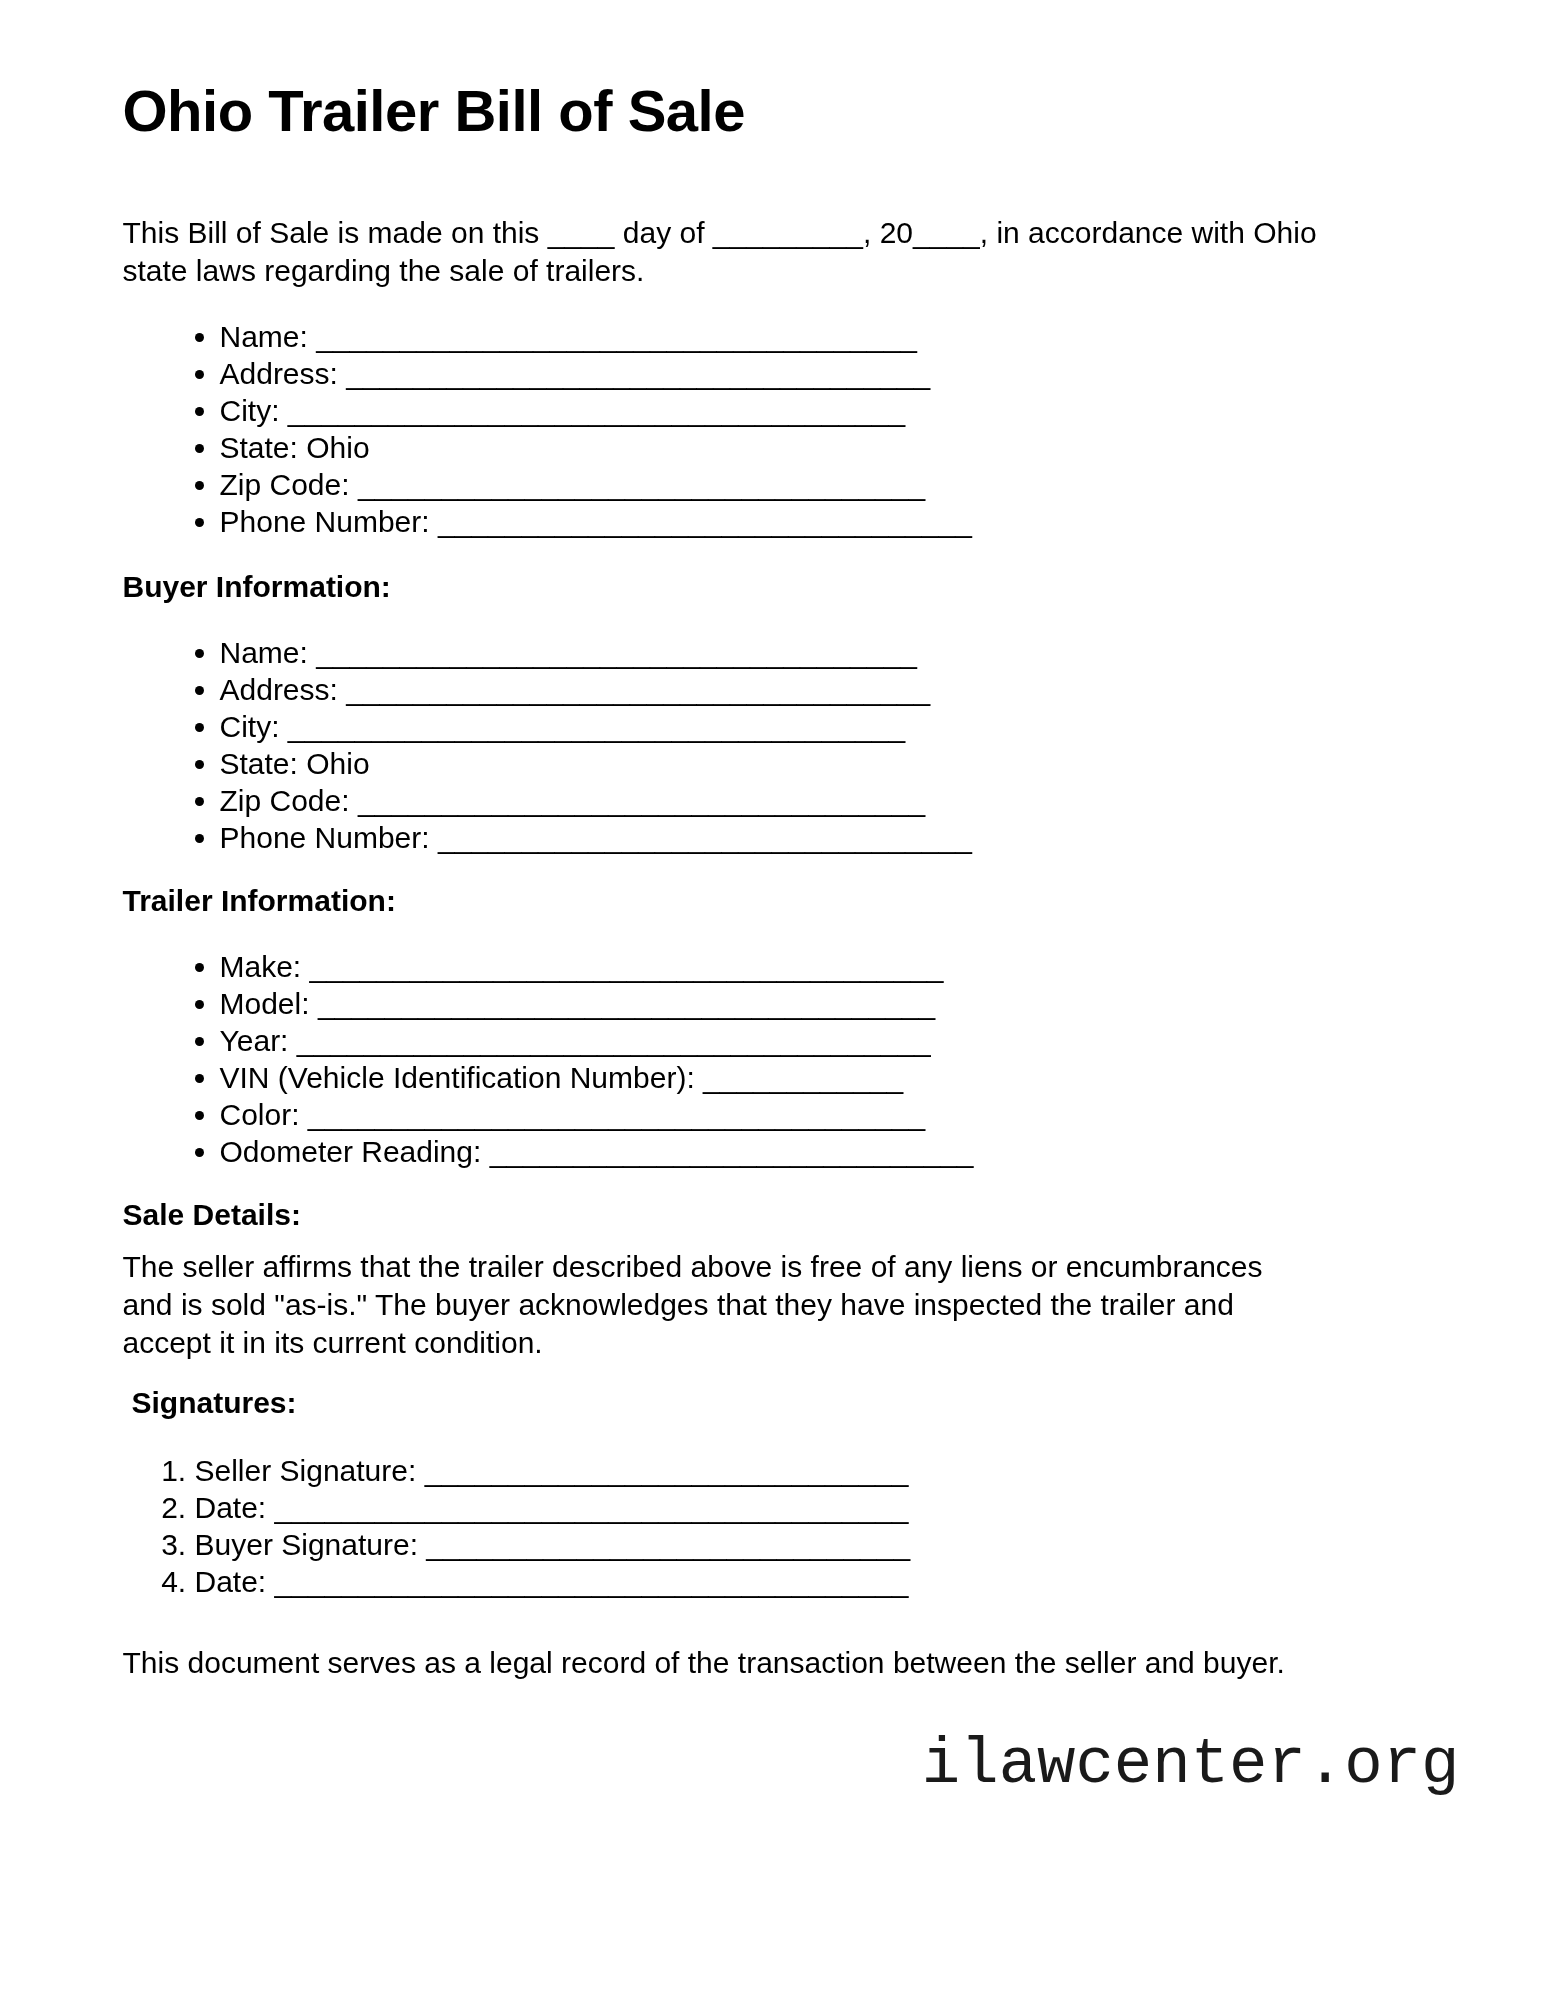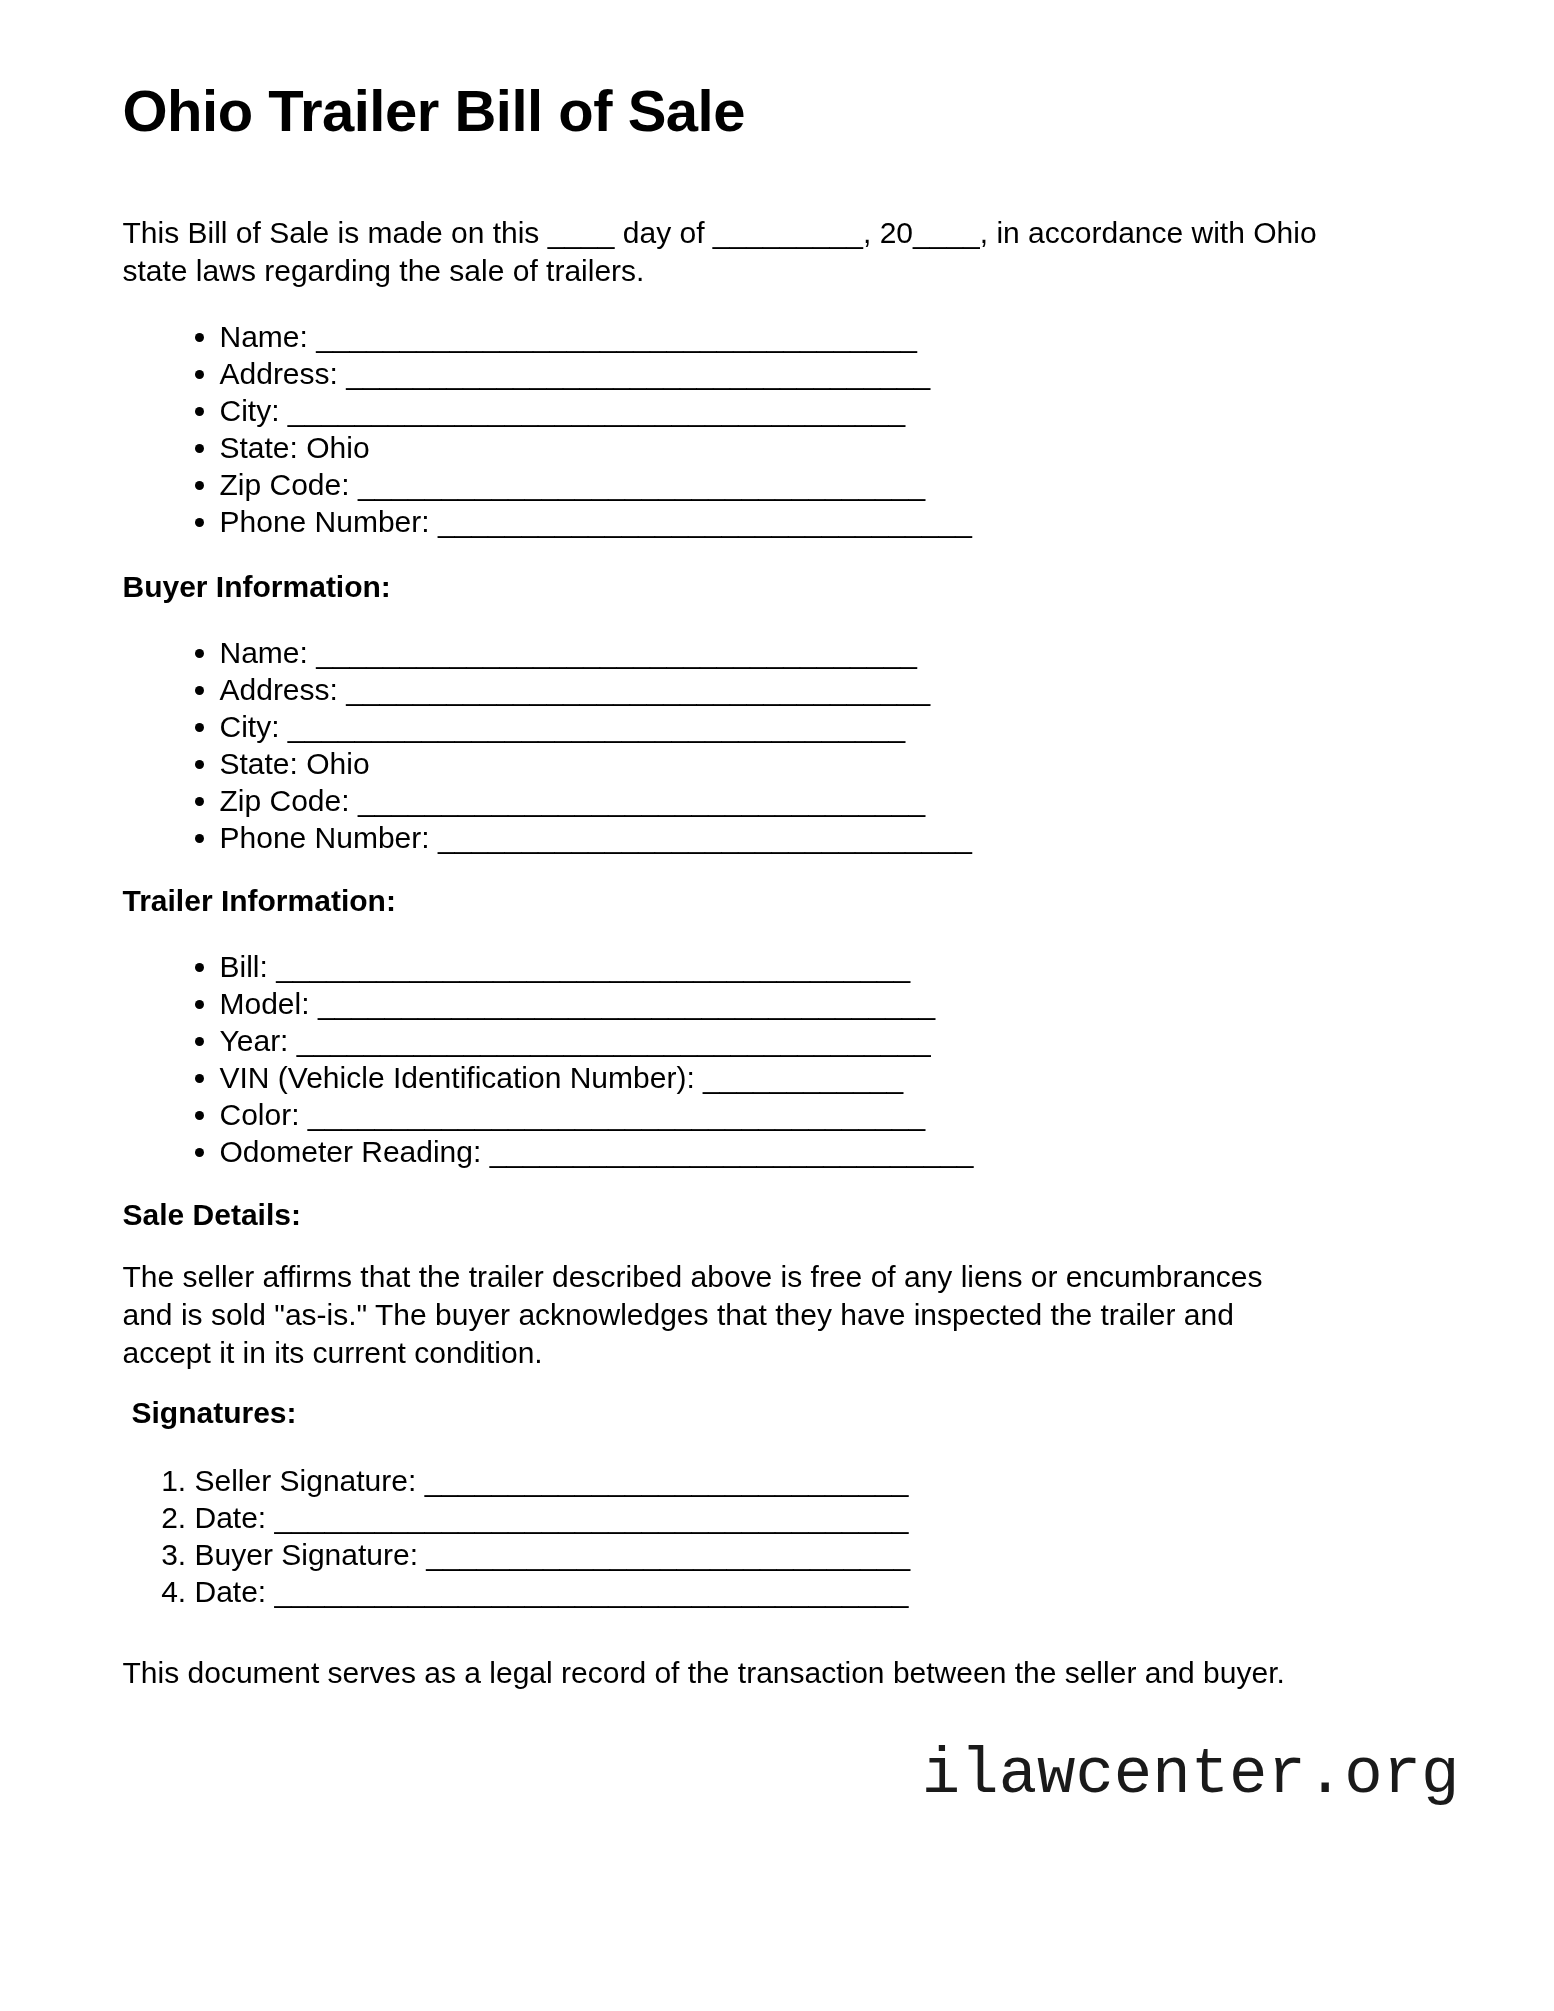--- a/index.html
+++ b/index.html
@@ -48,21 +48,21 @@
   }
   ol.fields {
     margin: 30px 0 0 0;
     padding: 0 0 0 72px;
     list-style: decimal;
   }
   ul.fields li, ol.fields li {
     font-size: 30px;
     line-height: 37px;
   }
-  .affirmation { margin-top: 24px; }
+  .affirmation { margin-top: 14px; }
   .closing { margin-top: 44px; }
   .brand {
     margin: 48px -28px 0 0;
     text-align: right;
     font-family: Liberation Mono, monospace;
     font-size: 64px;
     line-height: 70px;
     color: #1a1a1a;
   }
 </style>
@@ -92,21 +92,21 @@
     <li>Name: ____________________________________</li>
     <li>Address: ___________________________________</li>
     <li>City: _____________________________________</li>
     <li>State: Ohio</li>
     <li>Zip Code: __________________________________</li>
     <li>Phone Number: ________________________________</li>
   </ul>
 
   <h2 class="sec-heading tight">Trailer Information:</h2>
   <ul class="fields">
-    <li>Bill: ______________________________________</li>
+    <li>Make: ______________________________________</li>
     <li>Model: _____________________________________</li>
     <li>Year: ______________________________________</li>
     <li>VIN (Vehicle Identification Number): ____________</li>
     <li>Color: _____________________________________</li>
     <li>Odometer Reading: _____________________________</li>
   </ul>
 
   <h2 class="sec-heading tight">Sale Details:</h2>
 
   <p class="para affirmation">

